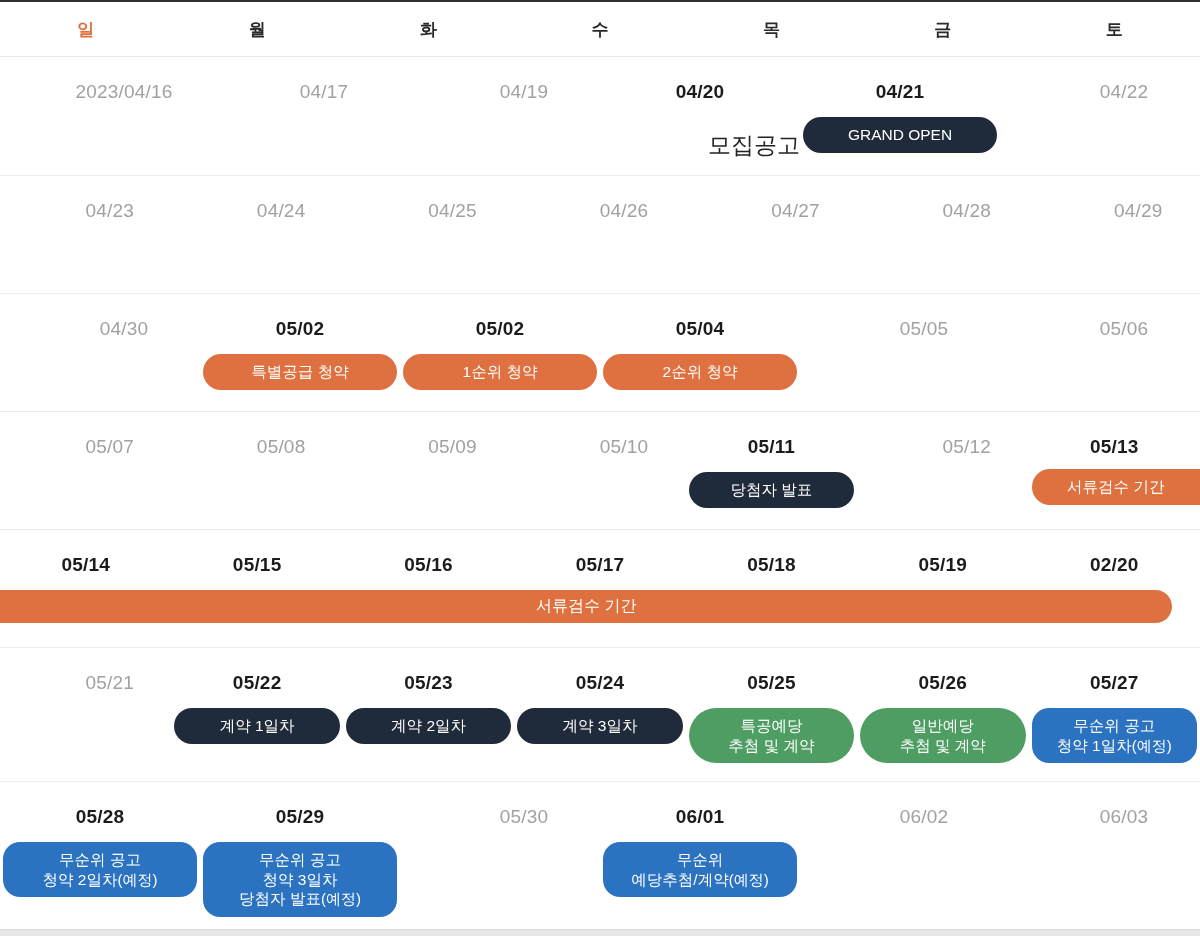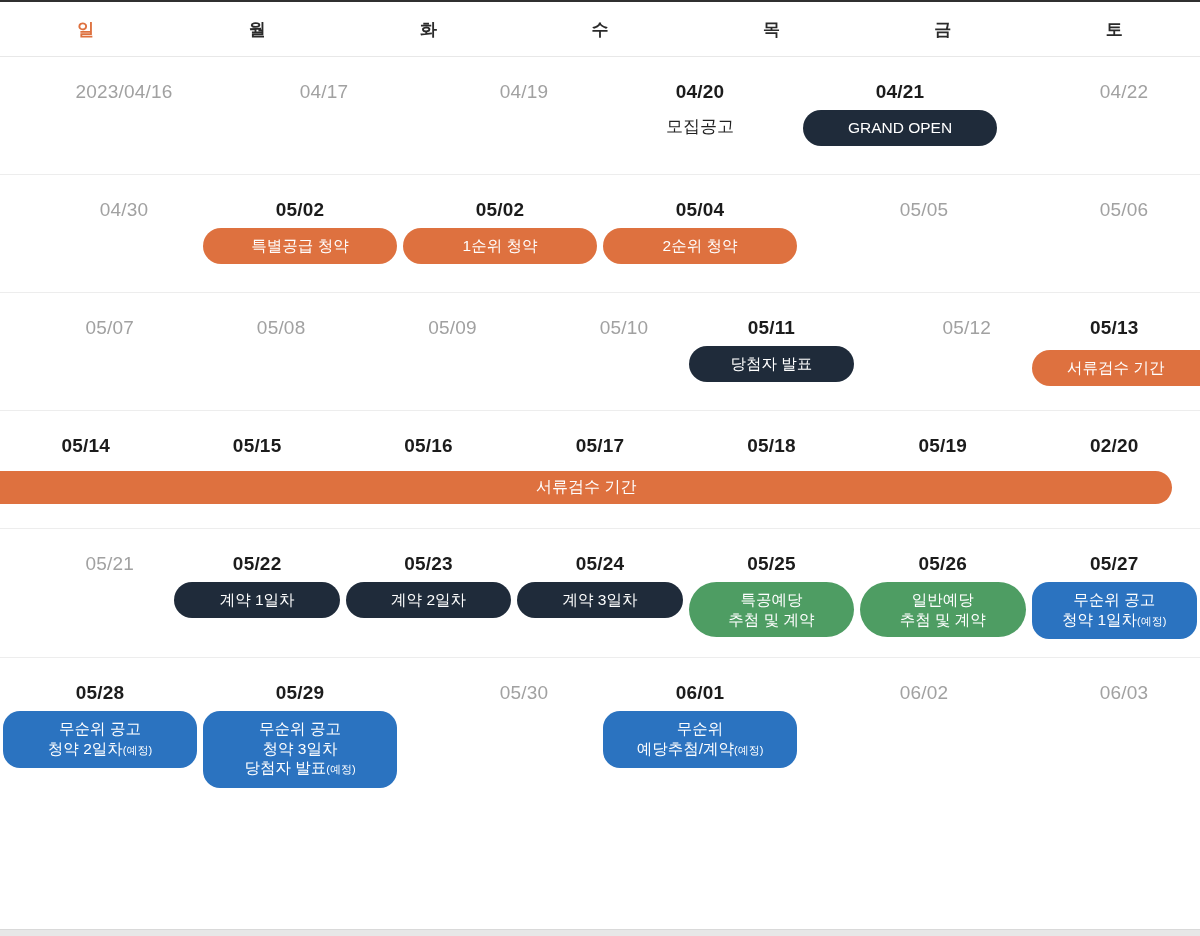--- a/index.html
+++ b/index.html
@@ -10,27 +10,27 @@
   }
   .weekday-header{display:flex;height:54px;align-items:center;border-bottom:1px solid #e8e8e8;}
   .weekday{flex:1 1 0;text-align:center;font-size:17px;font-weight:600;color:var(--header-text,#2a2a2a);}
   .weekday:first-child{color:var(--accent-orange,#de713f);}
   .grid{display:block;}
   .week-row{position:relative;display:flex;min-height:118px;box-sizing:border-box;border-bottom:1px solid #ededed;}
   .week-row:last-child{border-bottom:none;}
   .day-cell{flex:1 1 0;min-width:0;padding:22px 0 18px;box-sizing:border-box;text-align:center;}
   .date{font-size:19px;line-height:26px;font-weight:600;color:var(--active-text,#1c1c1c);letter-spacing:.2px;}
   .date.muted{color:var(--muted-text,#a1a1a1);font-weight:400;padding-left:48px;}
-  .note{margin-top:10px;font-size:17px;line-height:24px;color:#222;}
+  .note{margin-top:28px;font-size:23px;line-height:24px;color:#222;text-align:right;}
   .badge{
-    display:block;width:calc(100% - 6px);margin:5px auto 0;padding:8px 2px;box-sizing:border-box;
+    display:block;width:calc(100% - 6px);margin:12px auto 0;padding:8px 2px;box-sizing:border-box;
     color:#fff;font-size:15.5px;border-radius:18px;
   }
   .badge .badge-line{line-height:19.5px;white-space:nowrap;}
-  .badge .small{font-size:11px;}
+  .badge .small{font-size:15px;}
   .badge.dark{background:var(--dark-navy,#1f2b3a);}
   .badge.orange{background:var(--accent-orange,#de713f);}
   .badge.green{background:var(--green,#4e9d63);border-radius:28px;}
   .badge.blue{background:var(--blue,#2b73c0);border-radius:17px;text-align:center;}
   .badge.bleed-right{width:calc(100% - 3px);margin:9px 0 0 3px;border-radius:18px 0 0 18px;}
   .banner{
     position:absolute;left:0;top:60px;width:97.7%;height:33px;
     background:var(--accent-orange,#de713f);border-radius:0 17px 17px 0;
     color:#fff;font-size:16px;display:flex;align-items:center;justify-content:center;
   }
@@ -69,20 +69,43 @@
           <div class="badge dark">
             <div class="badge-line">GRAND OPEN</div>
           </div>
         </div>
         <div class="day-cell">
           <div class="date muted">04/22</div>
         </div>
       </div>
       <div class="week-row">
         <div class="day-cell">
+          <div class="date muted">04/23</div>
+        </div>
+        <div class="day-cell">
+          <div class="date muted">04/24</div>
+        </div>
+        <div class="day-cell">
+          <div class="date muted">04/25</div>
+        </div>
+        <div class="day-cell">
+          <div class="date muted">04/26</div>
+        </div>
+        <div class="day-cell">
+          <div class="date muted">04/27</div>
+        </div>
+        <div class="day-cell">
+          <div class="date muted">04/28</div>
+        </div>
+        <div class="day-cell">
+          <div class="date muted">04/29</div>
+        </div>
+      </div>
+      <div class="week-row">
+        <div class="day-cell">
           <div class="date muted">04/30</div>
         </div>
         <div class="day-cell">
           <div class="date">05/02</div>
           <div class="badge orange">
             <div class="badge-line">특별공급 청약</div>
           </div>
         </div>
         <div class="day-cell">
           <div class="date">05/02</div>

